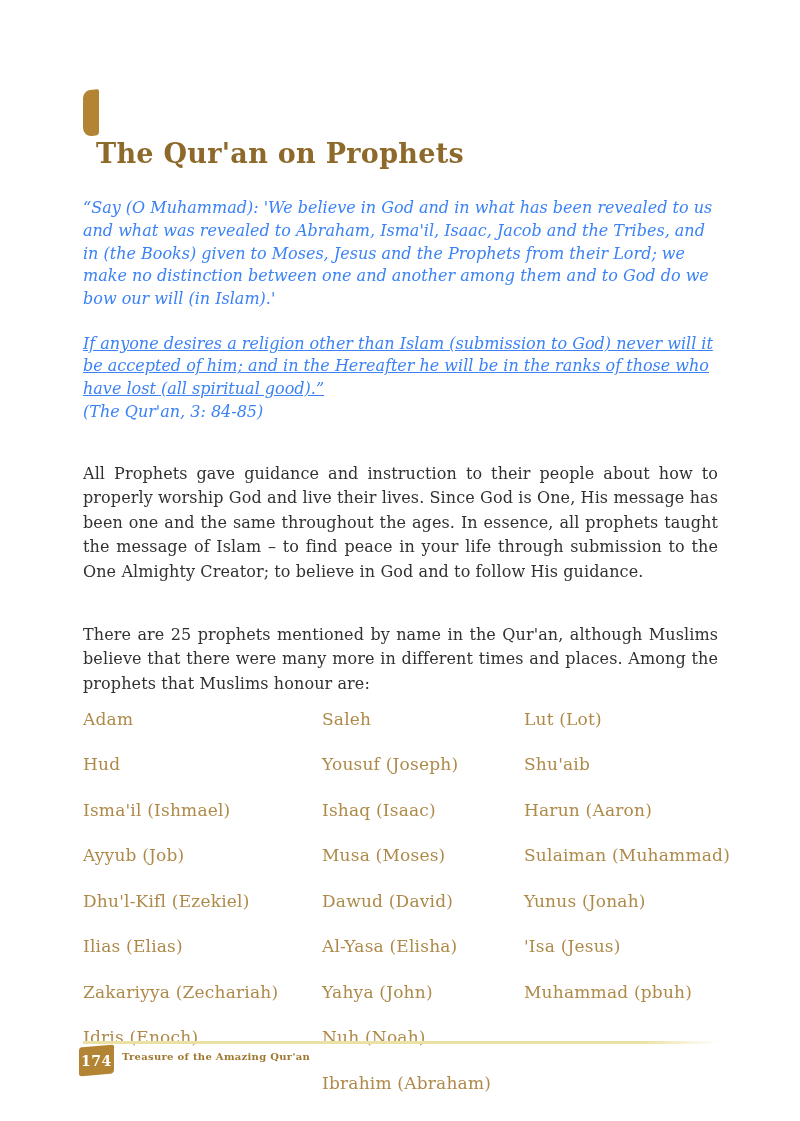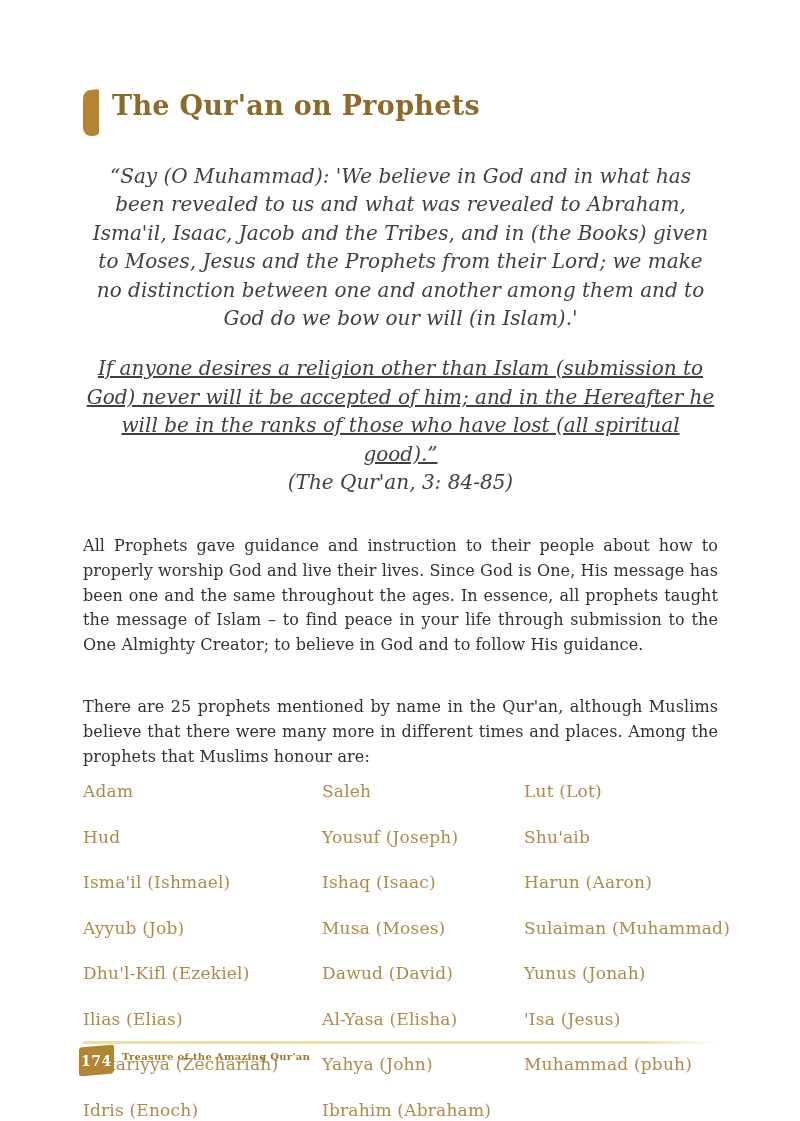--- a/index.html
+++ b/index.html
@@ -15,20 +15,21 @@
     position: absolute;
     left: 83px;
     top: 0;
     width: 635px;
   }
   
   .title-row {
     display: flex;
     align-items: flex-start;
     margin-top: 88px;
+    flex-direction: column;
   }
   .leaf {
     display: inline-block;
     width: 16px;
     height: 46px;
     background: #b28434;
     border-radius: 7px 2px 3px 9px;
     transform: skewY(-7deg);
     margin-top: 2px;
     flex: 0 0 auto;
@@ -37,24 +38,24 @@
     margin: 0 0 0 13px;
     font-size: 27px;
     font-weight: bold;
     color: #8d692a;
     letter-spacing: 0.3px;
     line-height: 1.3;
   }
   
   .quote {
     margin-top: 26px;
-    text-align: center;
+    text-align: left;
     font-style: italic;
-    color: #404040;
-    font-size: 20px;
+    color: #3b82f6;
+    font-size: 16px;
     line-height: 1.42;
     font-weight: 500;
   }
   .quote p { margin: 0; }
   .quote p.q2 { margin-top: 22px; text-decoration: underline; }
   .quote p.citation { margin-top: 0; }
   
   .body-para {
     margin: 38px 0 0 0;
     font-size: 16px;
@@ -148,20 +149,21 @@
           <div class="prophet-item">Idris (Enoch)</div>
         </div>
       <div class="col">
           <div class="prophet-item">Saleh</div>
           <div class="prophet-item">Yousuf (Joseph)</div>
           <div class="prophet-item">Ishaq (Isaac)</div>
           <div class="prophet-item">Musa (Moses)</div>
           <div class="prophet-item">Dawud (David)</div>
           <div class="prophet-item">Al-Yasa (Elisha)</div>
           <div class="prophet-item">Yahya (John)</div>
+          <div class="prophet-item">Nuh (Noah)</div>
           <div class="prophet-item">Ibrahim (Abraham)</div>
         </div>
       <div class="col">
           <div class="prophet-item">Lut (Lot)</div>
           <div class="prophet-item">Shu'aib</div>
           <div class="prophet-item">Harun (Aaron)</div>
           <div class="prophet-item">Sulaiman (Muhammad)</div>
           <div class="prophet-item">Yunus (Jonah)</div>
           <div class="prophet-item">'Isa (Jesus)</div>
           <div class="prophet-item">Muhammad (pbuh)</div>

